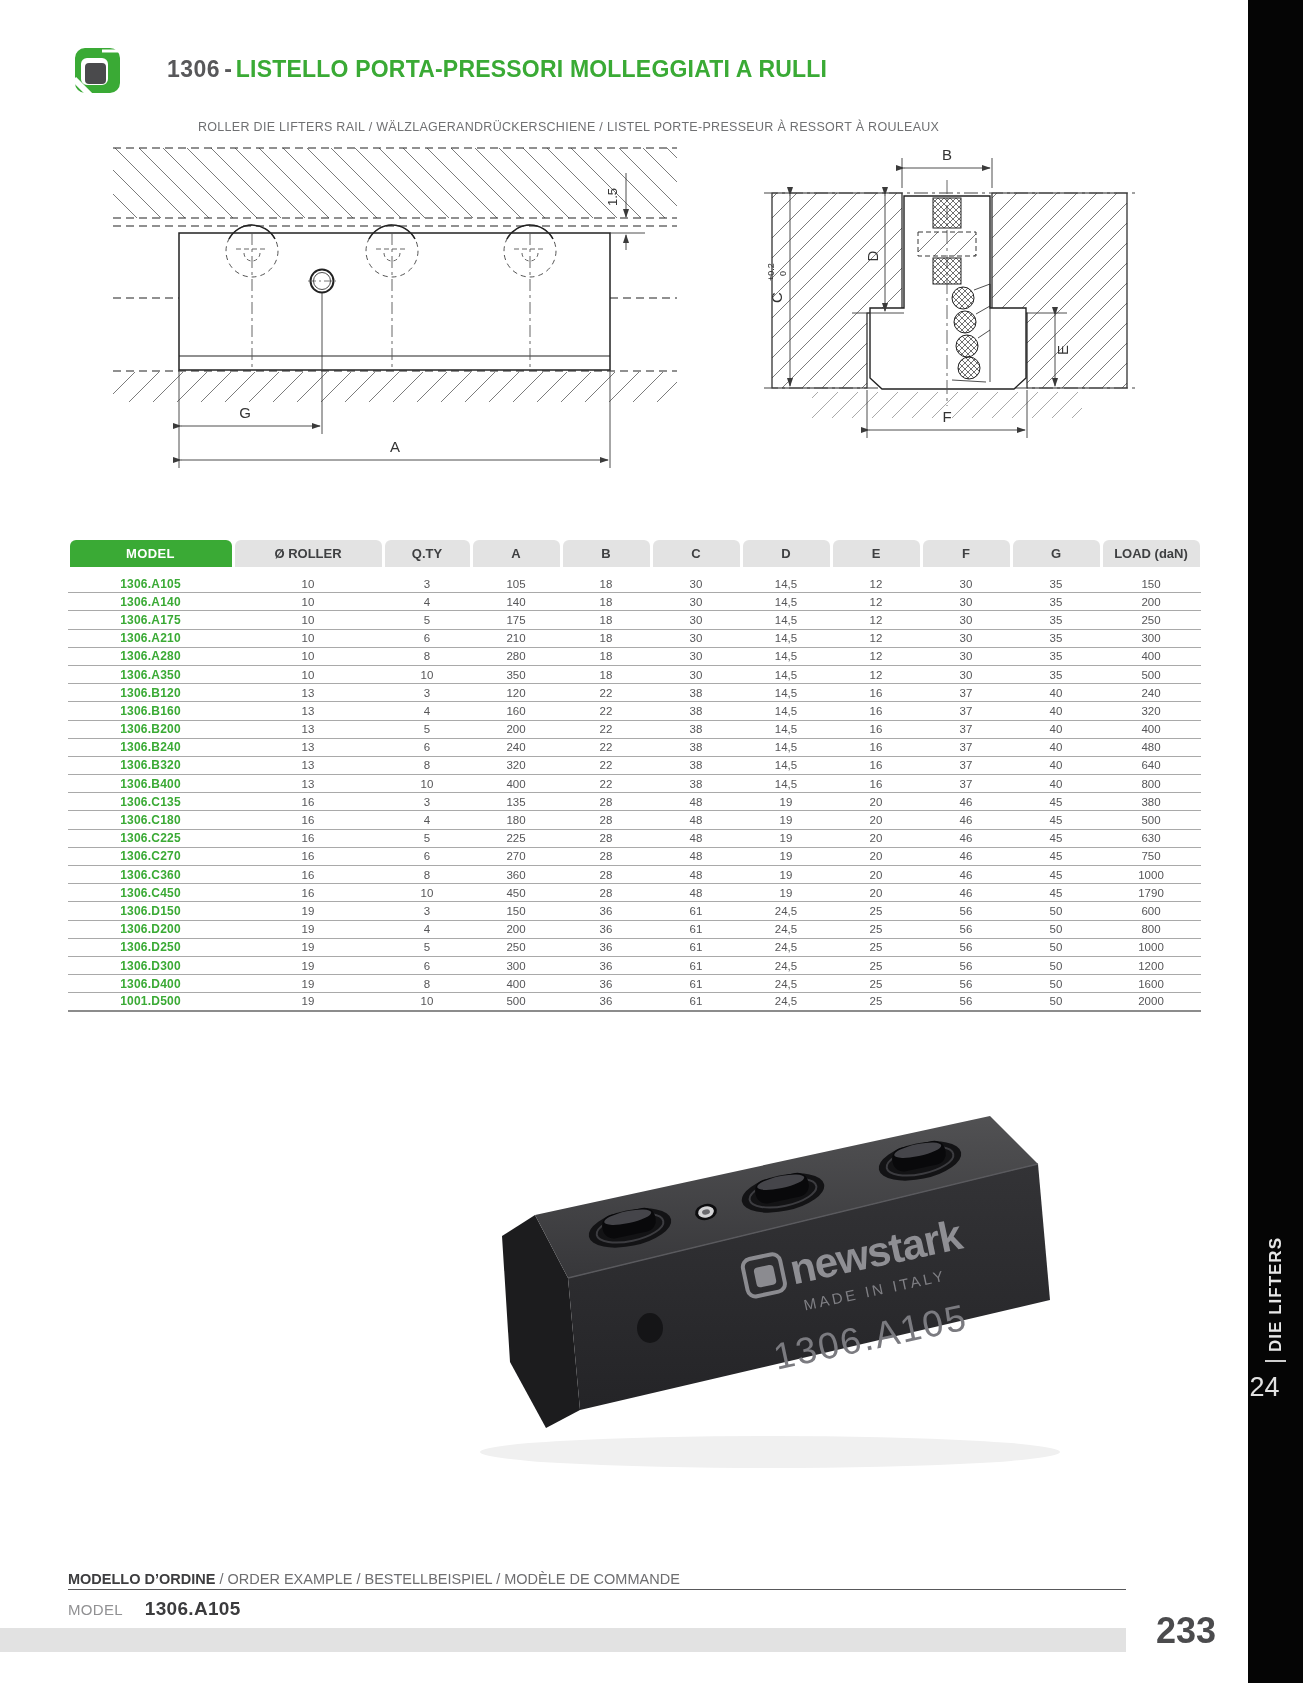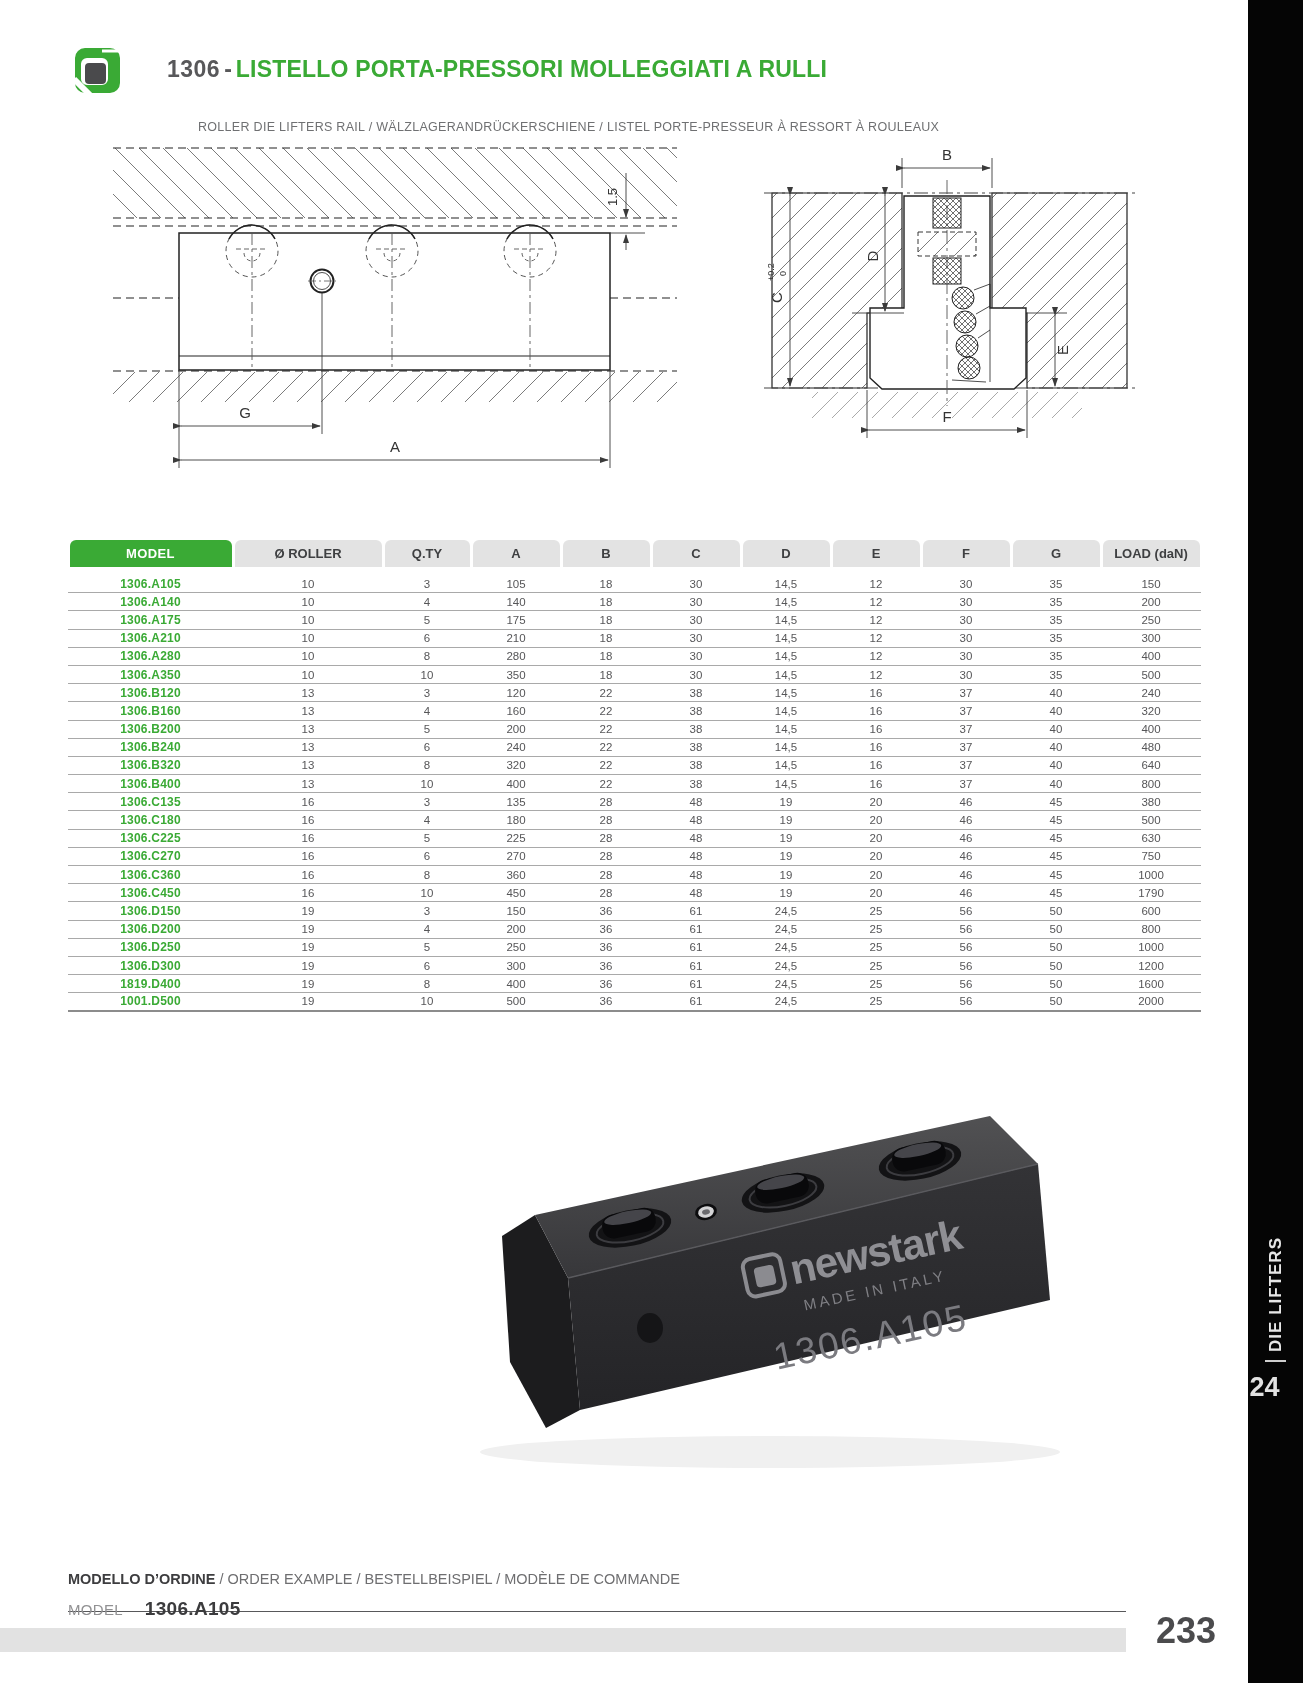--- a/index.html
+++ b/index.html
@@ -33,39 +33,39 @@
   .trow:last-child { border-bottom:2px solid #8c8c8c; }
   .tcell { display:flex; align-items:center; justify-content:center;
            font-size:11.5px; color:#565658; }
   .tcell.model { color:#3aaa35; font-weight:bold; font-size:12px; letter-spacing:0.2px; }
 
   
   .photo { position:absolute; left:450px; top:1100px; }
 
   
   .order-head { position:absolute; left:68px; top:1571px; width:1058px; font-size:14.5px;
-                padding-bottom:24px; border-bottom:1.5px solid #58585a; white-space:nowrap; }
+                padding-bottom:2px; border-bottom:1.5px solid #58585a; white-space:nowrap; }
   .order-head .h1 { color:#3d3d3f; font-weight:bold; }
   .order-head .h2 { color:#6e6e70; }
   .order-model { position:absolute; left:68px; top:1598px; display:flex; align-items:baseline; gap:22px; }
   .order-model .lbl { font-size:15px; color:#919193; letter-spacing:0.3px; }
   .order-model .val { font-size:19px; font-weight:bold; color:#3b3b3d; letter-spacing:0.3px; }
   .footer-bar { position:absolute; left:0; top:1628px; width:1126px; height:24px; background:#e2e2e2; }
   .page-num { position:absolute; left:1136px; top:1610px; width:100px; text-align:center;
               font-size:36px; font-weight:bold; color:#4b4b4d; }
 
   
   .sidebar { position:absolute; left:1248px; top:0; width:55px; height:1683px; background:#050505; }
   .side-cat { position:absolute; left:0; top:1238px; width:55px; height:112px;
               display:flex; align-items:center; justify-content:center; }
   .side-cat span { writing-mode:vertical-rl; transform:rotate(180deg);
                    color:#e6e6e6; font-weight:bold; font-size:17px; letter-spacing:1px; white-space:nowrap; }
   .side-div { position:absolute; left:17px; top:1360px; width:21px; height:2px; background:#cfcfcf; }
   .side-num { position:absolute; left:0; top:1372px; width:33px; text-align:center;
-              color:#e2e2e2; font-weight:bold; font-size:27px; }
+              color:#e2e2e2; font-weight:normal; font-size:27px; }
 </style>
 </head>
 <body>
 
 <div class="page">
 
   <svg class="hdr-logo" viewBox="0 0 50 52">
     <path fill-rule="evenodd" fill="#3aaa35" d="M13,1 h25 a10,10 0 0 1 10,10 v25 a10,10 0 0 1 -10,10 h-25 a10,10 0 0 1 -10,-10 v-25 a10,10 0 0 1 10,-10 Z
          M15,11 a6,6 0 0 0 -6,6 v15 a6,6 0 0 0 6,6 h15 a6,6 0 0 0 6,-6 v-15 a6,6 0 0 0 -6,-6 Z"></path>
     <path d="M2,32 L20,50" stroke="#ffffff" stroke-width="6"></path>
@@ -541,21 +541,21 @@
           <div class="tcell">300</div>
           <div class="tcell">36</div>
           <div class="tcell">61</div>
           <div class="tcell">24,5</div>
           <div class="tcell">25</div>
           <div class="tcell">56</div>
           <div class="tcell">50</div>
           <div class="tcell">1200</div>
         </div>
         <div class="trow">
-          <div class="tcell model">1819.D400</div>
+          <div class="tcell model">1306.D400</div>
           <div class="tcell">19</div>
           <div class="tcell">8</div>
           <div class="tcell">400</div>
           <div class="tcell">36</div>
           <div class="tcell">61</div>
           <div class="tcell">24,5</div>
           <div class="tcell">25</div>
           <div class="tcell">56</div>
           <div class="tcell">50</div>
           <div class="tcell">1600</div>

